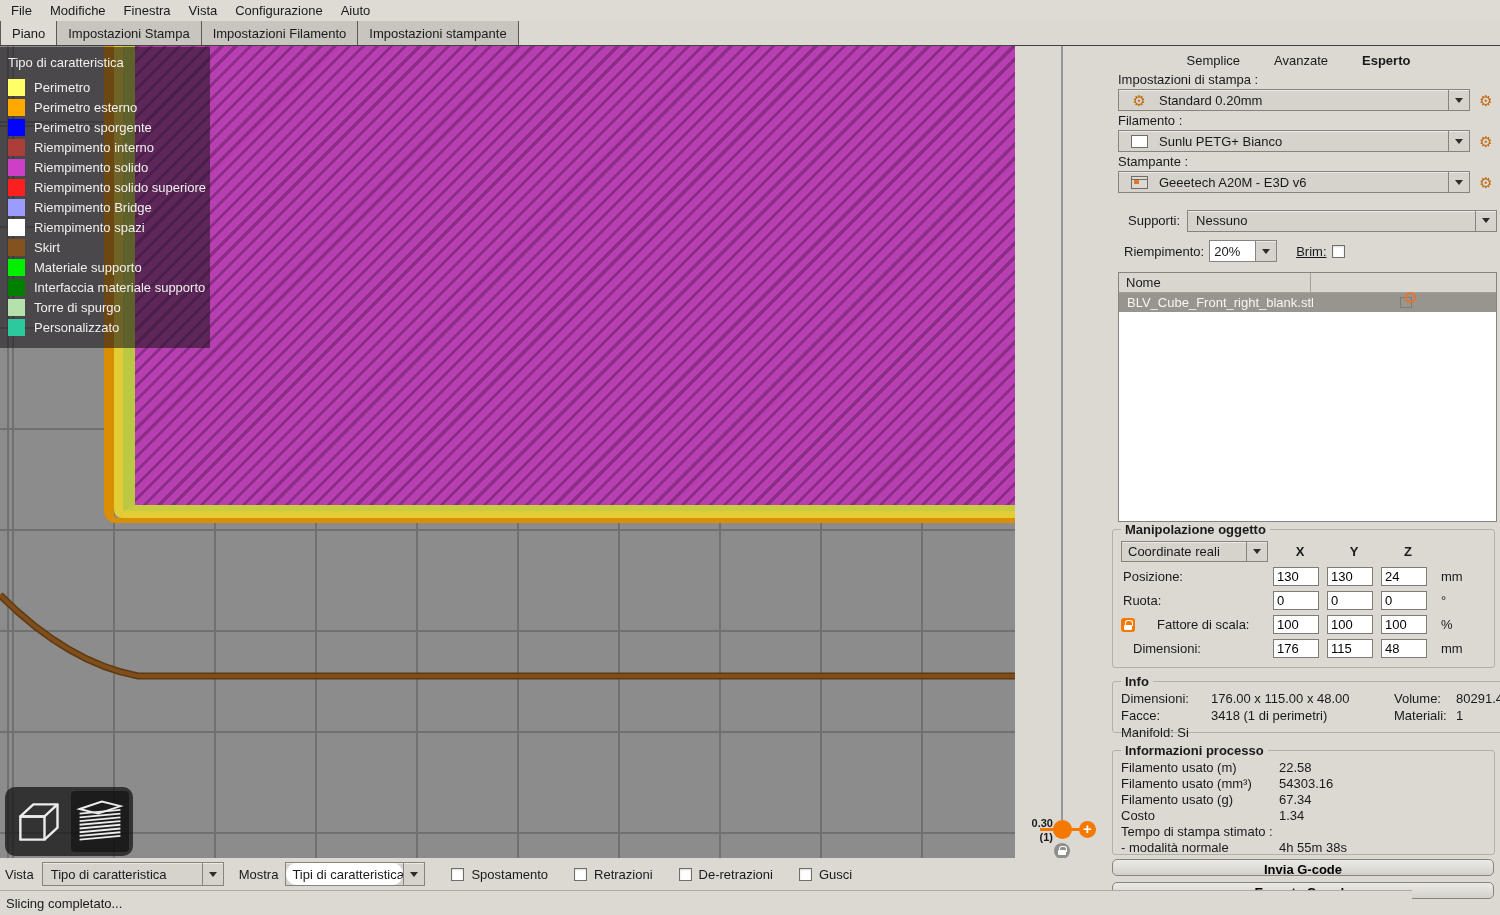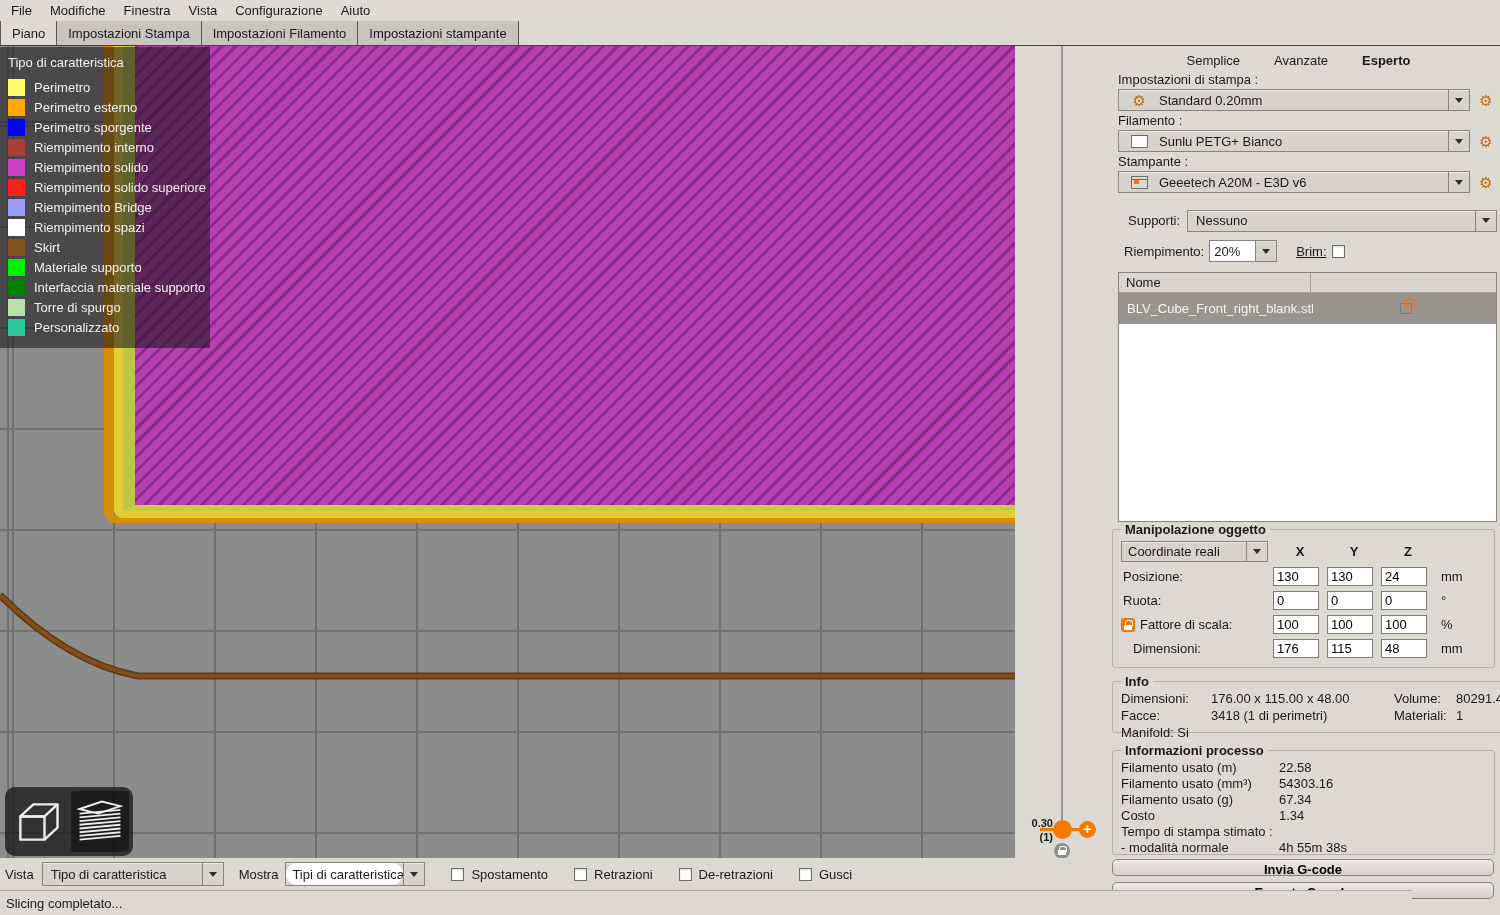--- a/index.html
+++ b/index.html
@@ -80,35 +80,35 @@
   .supp-row .combo { flex:1; margin-left:7px; }
   .fill-row { display:flex; align-items:center; margin:3px 0 0 24px; height:22px;text-align:center; }
   .combo-small { width:68px; margin-left:5px; }
   .combo-small .ctext { padding-left:4px; background:#fff; align-self:stretch; display:flex; align-items:center; }
   .brim-label { margin-left:19px;text-decoration:underline; }
   .checkbox { width:13px; height:13px; background:#fff; border:1px solid #6f6d68; box-shadow:inset 0 1px 2px rgba(0,0,0,0.15); margin-left:5px; flex:none; }
 
   .filelist { margin:10px 0 0 18px; width:379px; height:250px; border:1px solid #87847e; background:#fff; }
   .fl-header { display:flex; height:20px; background:#d9d6d0; border-bottom:1px solid #a3a09a; }
   .fl-h1 { width:192px; padding-left:7px; border-right:1px solid #a3a09a; line-height:19px; }
-  .fl-row { display:flex; align-items:center; height:31px; background:#98958e; color:#f7f5f1; padding-left:8px; }
+  .fl-row { display:flex; align-items:center; height:19px; background:#98958e; color:#f7f5f1; padding-left:8px; }
   .copies-icon { position:relative; width:12px; height:11px; border:1px solid #7e7b75; margin-left:auto; margin-right:84px; }
   .copies-icon::after { content:""; position:absolute; right:-5px; top:-6px; width:7px; height:7px; border:2px solid #e8742c; border-radius:50%; background:transparent; }
 
   fieldset { border:1px solid #b3b0a9; border-radius:3px; margin:0 0 0 12px; width:383px; padding:2px 6px 4px 8px; }
   legend { font-weight:bold; padding:0 4px; font-size:13px; }
   .manip { height:146px; }
   .manip-grid { display:grid; grid-template-columns:152px 54px 54px 54px 36px; align-items:center; row-gap:5px; margin-top:2px; }
   .axis-h { text-align:center; font-weight:bold; }
   .coord-combo { width:147px; height:21px; }
   .coord-combo .ctext { padding-left:6px; }
   .num-input { width:46px; height:19px; border:1px solid #7f7c76; background:#fff; font:13px "Liberation Sans",sans-serif; padding-left:3px; }
   .unit { padding-left:6px; }
   .row-label { padding-left:2px; }
-  .scale-label { display:flex; align-items:center; gap:5px; }
+  .scale-label { display:flex; align-items:center; gap:22px; }
   .lock-icon { position:relative; display:inline-block; width:14px; height:14px; background:#f57900; border-radius:3px; flex:none; }
   .lock-icon::before { content:""; position:absolute; left:4px; top:2px; width:6px; height:5px; border:1.5px solid #fff; border-bottom:none; border-radius:3px 3px 0 0; }
   .lock-icon::after { content:""; position:absolute; left:3px; top:7px; width:8px; height:5px; background:#fff; border-radius:1px; }
   .dim-label { padding-left:12px; }
 
   .info-fs { margin-top:6px; height:59px; }
   .info-grid { display:grid; grid-template-columns:90px 183px 62px auto; row-gap:2px; }
   .proc-fs { margin-top:10px; height:112px; }
   .proc-grid { display:grid; grid-template-columns:158px auto; row-gap:1px; }
 

